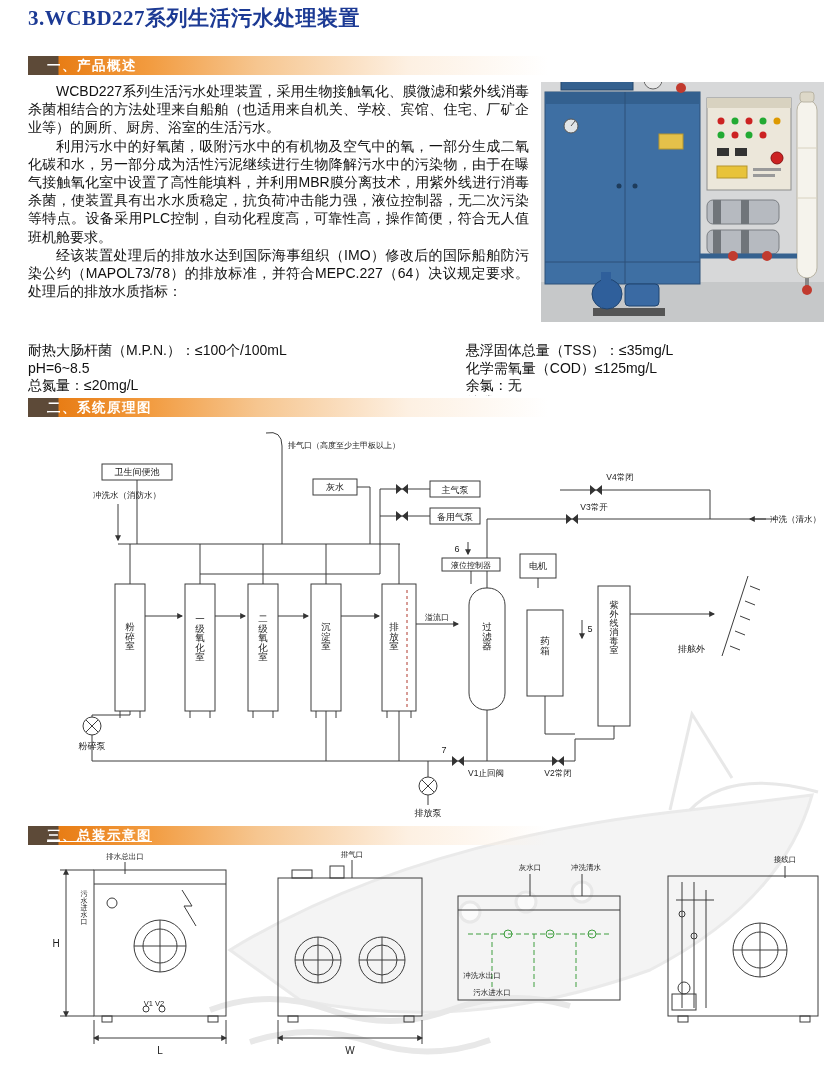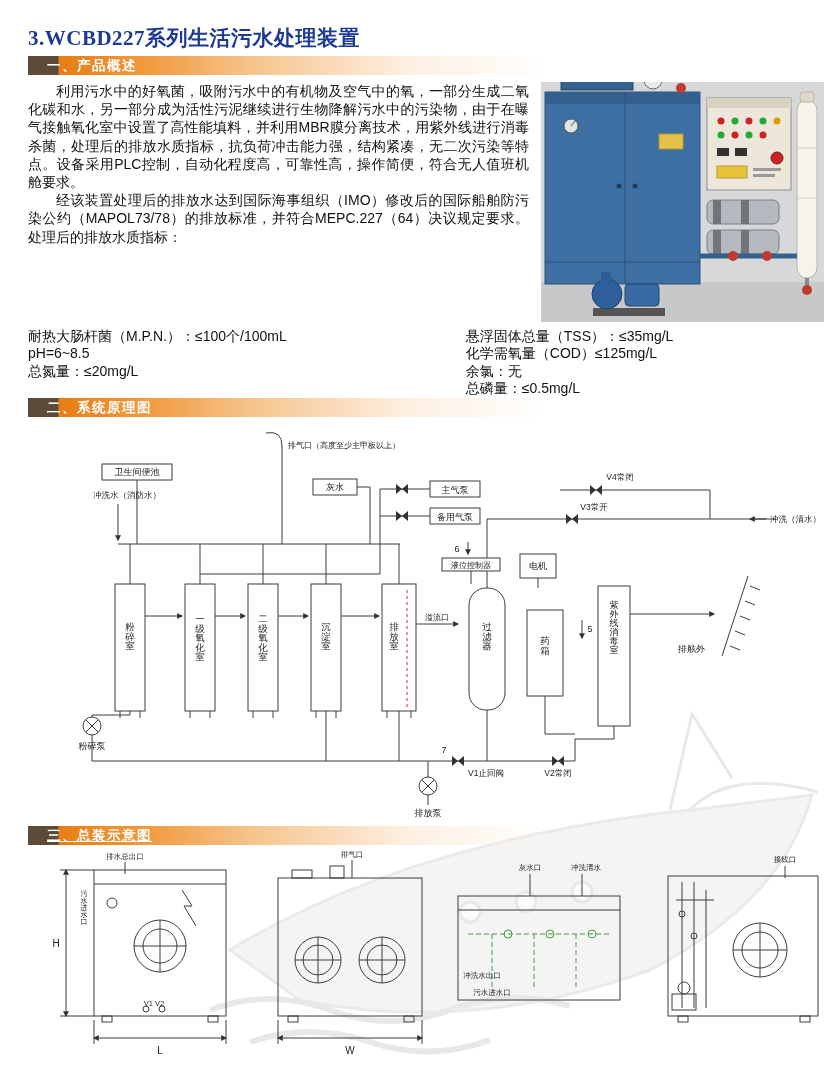--- a/index.html
+++ b/index.html
@@ -2,21 +2,21 @@
 <html><head>
 <meta charset="utf-8">
 <style>
   * { box-sizing: border-box; margin: 0; padding: 0; }
   html, body { background: #ffffff; }
   .page {
     position: relative; width: 830px; height: 1069px; background: #fff;
     overflow: hidden; font-family: "Liberation Sans", sans-serif; color: #111;
   }
   .title {
-    position: absolute; left: 28px; top: 24px; z-index: 2;
+    position: absolute; left: 28px; top: 4px; z-index: 2;
     font-family: "Liberation Serif", serif; font-size: 21px; font-weight: bold;
     color: #1c3a94; letter-spacing: .5px;
   }
   .secbar {
     position: absolute; left: 28px; width: 794px; height: 19px; line-height: 19px;
     z-index: 2; color: #fff; font-size: 13.5px; font-weight: bold;
     padding-left: 19px; letter-spacing: 1.5px;
     background: linear-gradient(90deg,
       #5d4a38 0, #5d4a38 30px, #e87d15 31px, #f29b3f 120px,
       #f6c690 230px, #fdf0e2 380px, rgba(255,255,255,0) 520px);
@@ -123,21 +123,22 @@
           <circle cx="192" cy="192" r="5" fill="#c13a2e"></circle>
             <circle cx="226" cy="192" r="5" fill="#c13a2e"></circle>
           <rect x="52" y="244" width="72" height="8" fill="#555"></rect>
           <circle cx="66" cy="230" r="15" fill="#2f5f9b" stroke="#1f4470"></circle>
           <rect x="84" y="220" width="34" height="22" rx="4" fill="#3a6aa3" stroke="#1f4470"></rect>
           <rect x="60" y="208" width="10" height="14" fill="#2f5f9b"></rect>
         </g>
       </svg>
     </div>
 
-    <p class="para">利用污水中的好氧菌，吸附污水中的有机物及空气中的氧，一部分生成二氧化碳和水，另一部分成为活性污泥继续进行生物降解污水中的污染物，由于在曝气接触氧化室中设置了高性能填料，并利用MBR膜分离技术，用紫外线进行消毒杀菌，处理后的排放水质指标，抗负荷冲击能力强，结构紧凑，无二次污染等特点。设备采用PLC控制，自动化程度高，可靠性高，操作简便，符合无人值班机舱要求。</p>
+    <p class="para">WCBD227系列生活污水处理装置，采用生物接触氧化、膜微滤和紫外线消毒杀菌相结合的方法处理来自船舶（也适用来自机关、学校、宾馆、住宅、厂矿企业等）的厕所、厨房、浴室的生活污水。</p>
+    <p class="para">利用污水中的好氧菌，吸附污水中的有机物及空气中的氧，一部分生成二氧化碳和水，另一部分成为活性污泥继续进行生物降解污水中的污染物，由于在曝气接触氧化室中设置了高性能填料，并利用MBR膜分离技术，用紫外线进行消毒杀菌，使装置具有出水水质稳定，抗负荷冲击能力强，液位控制器，无二次污染等特点。设备采用PLC控制，自动化程度高，可靠性高，操作简便，符合无人值班机舱要求。</p>
     <p class="para">经该装置处理后的排放水达到国际海事组织（IMO）修改后的国际船舶防污染公约（MAPOL73/78）的排放标准，并符合MEPC.227（64）决议规定要求。处理后的排放水质指标：</p>
 
     <div class="specs">
       <div class="col-l">
         <div>耐热大肠杆菌（M.P.N.）：≤100个/100mL</div>
         <div>pH=6~8.5</div>
         <div>总氮量：≤20mg/L</div>
       </div>
       <div class="col-r">
         <div>悬浮固体总量（TSS）：≤35mg/L</div>

